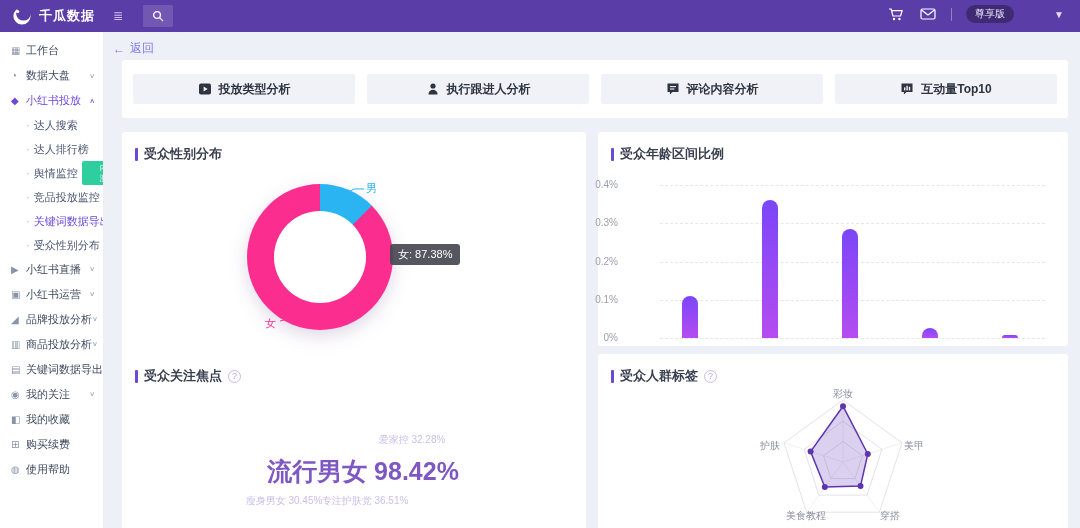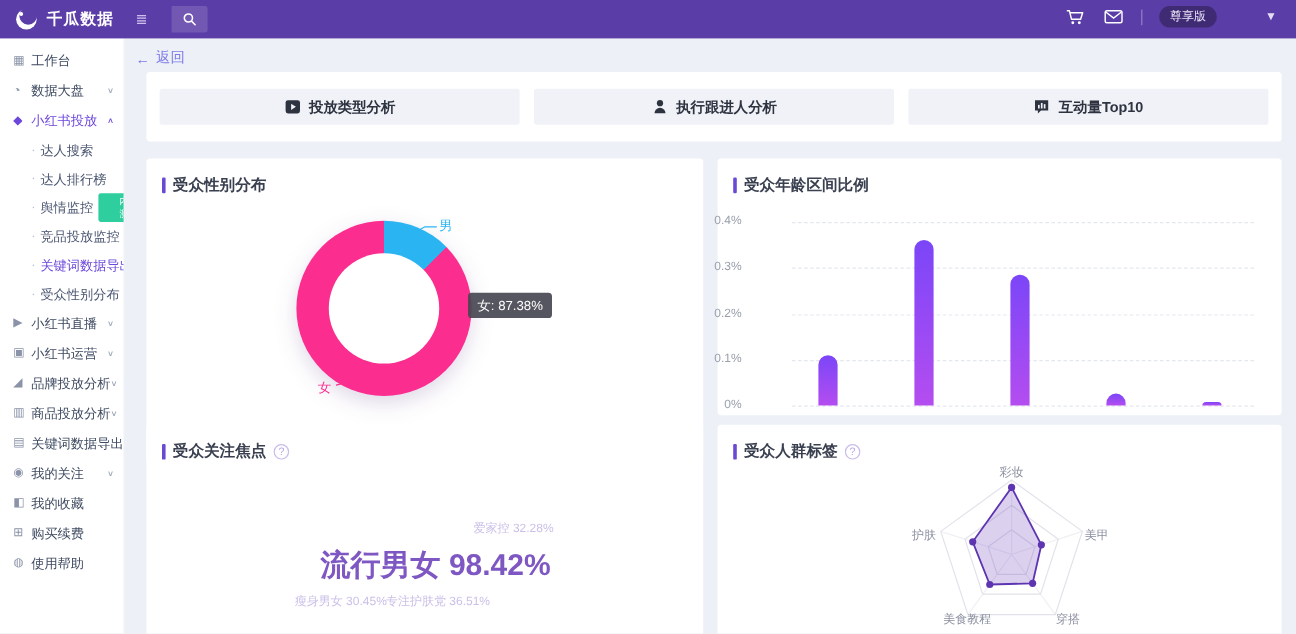--- a/index.html
+++ b/index.html
@@ -70,21 +70,21 @@
   .ytick { position:absolute; right:427px; width:40px; text-align:right; font-size:10px; color:#9AA0AC; }
   .bar { position:absolute; bottom:0; width:16px; border-radius:8px 8px 0 0; background:linear-gradient(180deg,#7B46F8,#B44DF0); }
   .xtick { position:absolute; top:213px; width:60px; margin-left:-30px; text-align:center; font-size:10px; color:#9AA0AC; }
 
   
   .word { position:absolute; transform:translate(-50%,-50%); white-space:nowrap; }
   .word-lg { font-size:25px; font-weight:bold; color:#7E57C2; }
   .word-md { font-size:17px; font-weight:bold; color:#9C7FD8; }
   .word-xs { font-size:10px; color:#CBC0E8; }
   #word-0 { left:211px; top:84px; }
-  #word-1 { left:306px; top:86px; }
+  #word-1 { left:290px; top:86px; }
   #word-2 { left:241px; top:117px; }
   #word-3 { left:134px; top:147px;margin-left:28px; }
   #word-4 { left:243px; top:147px; }
 
   
   .radar-svg { position:absolute; left:0; top:0; width:470px; height:200px; }
   .radar-label { position:absolute; transform:translate(-50%,-50%); font-size:10px; color:#8B90A0; white-space:nowrap; }
   #rlabel-0 { left:245px; top:40px; }
   #rlabel-1 { left:316px; top:92px; }
   #rlabel-2 { left:292px; top:162px; }
@@ -228,20 +228,28 @@
         <path class="cut" d="M5.6 4.4 L9.6 7 L5.6 9.6 Z"></path>
       </svg>
     <span>投放类型分析</span>
   </div>
   <div class="tab">
     <svg viewBox="0 0 14 14">
         <circle cx="7" cy="4" r="2.6" fill="currentColor"></circle>
         <path d="M2.4 12.4 a4.6 4.6 0 0 1 9.2 0 z" fill="currentColor"></path>
       </svg>
     <span>执行跟进人分析</span>
+  </div>
+  <div class="tab">
+    <svg viewBox="0 0 14 14">
+        <path d="M1.5 1.5 h11 v8.5 h-6 l-2.6 2.6 v-2.6 h-2.4 z" fill="currentColor"></path>
+        <line class="cut" x1="4" y1="4.6" x2="10" y2="4.6" stroke="#F0F2F8" stroke-width="1.1"></line>
+        <line class="cut" x1="4" y1="7" x2="8.4" y2="7" stroke="#F0F2F8" stroke-width="1.1"></line>
+      </svg>
+    <span>评论内容分析</span>
   </div>
   <div class="tab">
     <svg viewBox="0 0 14 14">
         <path d="M1.5 1.5 h11 v8.5 h-6 l-2.6 2.6 v-2.6 h-2.4 z" fill="currentColor"></path>
         <rect class="cut" x="4" y="5.4" width="1.4" height="3"></rect>
         <rect class="cut" x="6.4" y="3.8" width="1.4" height="4.6"></rect>
         <rect class="cut" x="8.8" y="4.8" width="1.4" height="3.6"></rect>
       </svg>
     <span>互动量Top10</span>
   </div>

